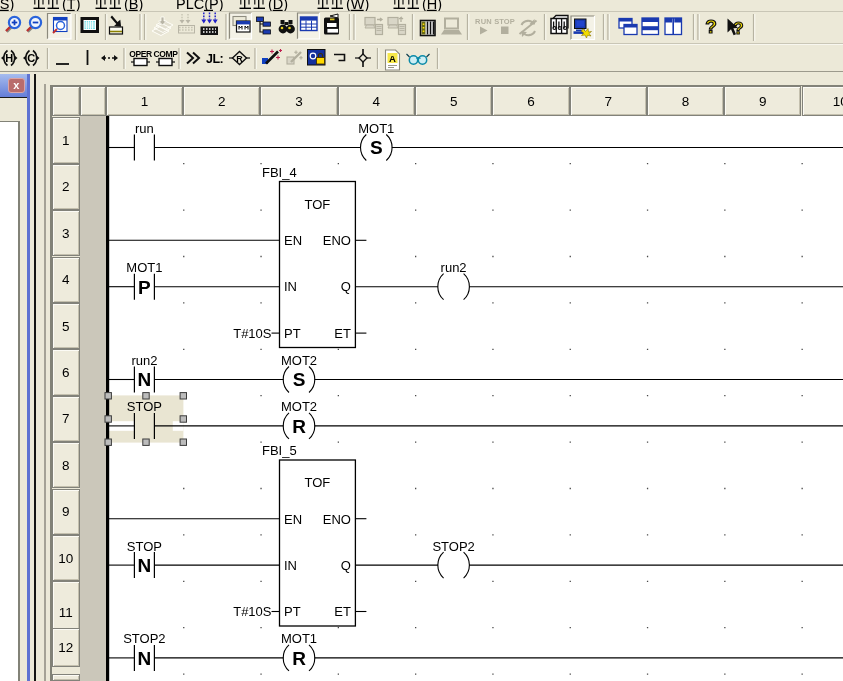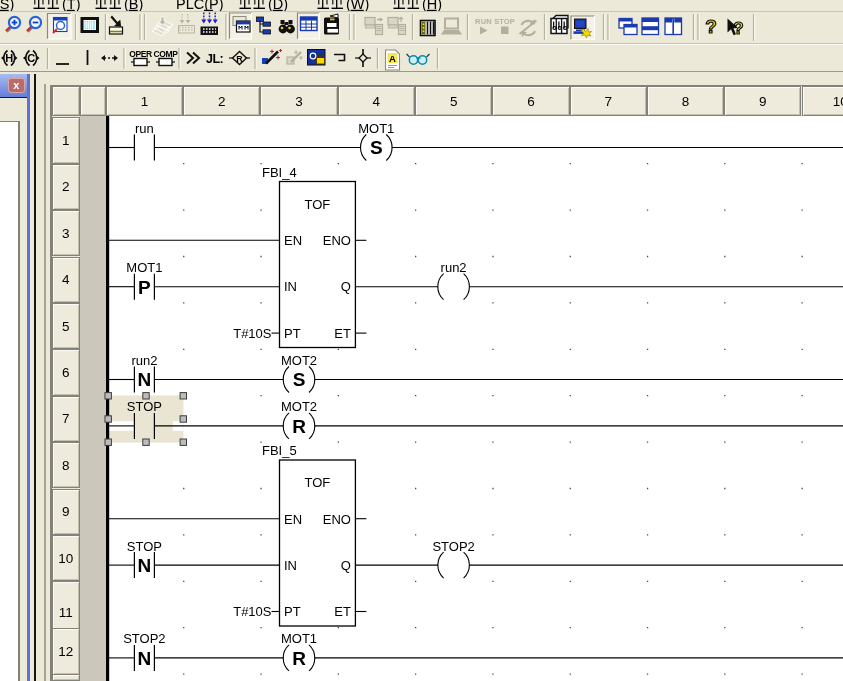--- a/index.html
+++ b/index.html
@@ -338,21 +338,21 @@
   </div>
 <div class="cell" style="left:51.5px;top:488.5px;width:28.7px;height:46.4px">
     <div class="ct">9</div>
   </div>
 <div class="cell" style="left:51.5px;top:534.9px;width:28.7px;height:46.4px">
     <div class="ct">10</div>
   </div>
 <div class="cell" style="left:51.5px;top:581.3px;width:28.7px;height:63px">
     <div class="ct">11</div>
   </div>
-<div class="cell" style="left:51.5px;top:627.7px;width:28.7px;height:47px">
+<div class="cell" style="left:51.5px;top:627.7px;width:28.7px;height:39px">
     <div class="ct">12</div>
   </div>
 <div class="cell" style="left:51.5px;top:674.1px;width:28.7px;height:6.9px"></div>
 
 <svg class="abs" style="left:0;top:0;will-change:transform" width="843" height="681" font-family="Liberation Sans">
     <rect x="106.6" y="395.4" width="76.8" height="47.2" fill="#e9e5d2"></rect>
 <rect x="109" y="421.2" width="25.4" height="9.6" fill="#fff"></rect>
 <rect x="172.8" y="421.2" width="10.6" height="9.6" fill="#fff"></rect>
 <path d="M183.1 163.7h1.3 M183.1 210.1h1.3 M183.1 256.5h1.3 M183.1 302.9h1.3 M183.1 349.3h1.3 M183.1 395.7h1.3 M183.1 442.1h1.3 M183.1 488.5h1.3 M183.1 534.9h1.3 M183.1 581.3h1.3 M183.1 627.7h1.3 M183.1 674.1h1.3 M260.4 163.7h1.3 M260.4 210.1h1.3 M260.4 256.5h1.3 M260.4 302.9h1.3 M260.4 349.3h1.3 M260.4 395.7h1.3 M260.4 442.1h1.3 M260.4 488.5h1.3 M260.4 534.9h1.3 M260.4 581.3h1.3 M260.4 627.7h1.3 M260.4 674.1h1.3 M337.7 163.7h1.3 M337.7 210.1h1.3 M337.7 256.5h1.3 M337.7 302.9h1.3 M337.7 349.3h1.3 M337.7 395.7h1.3 M337.7 442.1h1.3 M337.7 488.5h1.3 M337.7 534.9h1.3 M337.7 581.3h1.3 M337.7 627.7h1.3 M337.7 674.1h1.3 M415.0 163.7h1.3 M415.0 210.1h1.3 M415.0 256.5h1.3 M415.0 302.9h1.3 M415.0 349.3h1.3 M415.0 395.7h1.3 M415.0 442.1h1.3 M415.0 488.5h1.3 M415.0 534.9h1.3 M415.0 581.3h1.3 M415.0 627.7h1.3 M415.0 674.1h1.3 M492.3 163.7h1.3 M492.3 210.1h1.3 M492.3 256.5h1.3 M492.3 302.9h1.3 M492.3 349.3h1.3 M492.3 395.7h1.3 M492.3 442.1h1.3 M492.3 488.5h1.3 M492.3 534.9h1.3 M492.3 581.3h1.3 M492.3 627.7h1.3 M492.3 674.1h1.3 M569.6 163.7h1.3 M569.6 210.1h1.3 M569.6 256.5h1.3 M569.6 302.9h1.3 M569.6 349.3h1.3 M569.6 395.7h1.3 M569.6 442.1h1.3 M569.6 488.5h1.3 M569.6 534.9h1.3 M569.6 581.3h1.3 M569.6 627.7h1.3 M569.6 674.1h1.3 M646.9 163.7h1.3 M646.9 210.1h1.3 M646.9 256.5h1.3 M646.9 302.9h1.3 M646.9 349.3h1.3 M646.9 395.7h1.3 M646.9 442.1h1.3 M646.9 488.5h1.3 M646.9 534.9h1.3 M646.9 581.3h1.3 M646.9 627.7h1.3 M646.9 674.1h1.3 M724.2 163.7h1.3 M724.2 210.1h1.3 M724.2 256.5h1.3 M724.2 302.9h1.3 M724.2 349.3h1.3 M724.2 395.7h1.3 M724.2 442.1h1.3 M724.2 488.5h1.3 M724.2 534.9h1.3 M724.2 581.3h1.3 M724.2 627.7h1.3 M724.2 674.1h1.3 M801.5 163.7h1.3 M801.5 210.1h1.3 M801.5 256.5h1.3 M801.5 302.9h1.3 M801.5 349.3h1.3 M801.5 395.7h1.3 M801.5 442.1h1.3 M801.5 488.5h1.3 M801.5 534.9h1.3 M801.5 581.3h1.3 M801.5 627.7h1.3 M801.5 674.1h1.3" stroke="#4a4a4a" stroke-width="1.3"></path>
 <rect x="106.0" y="116.0" width="3.2" height="565.0" fill="#000"></rect>

